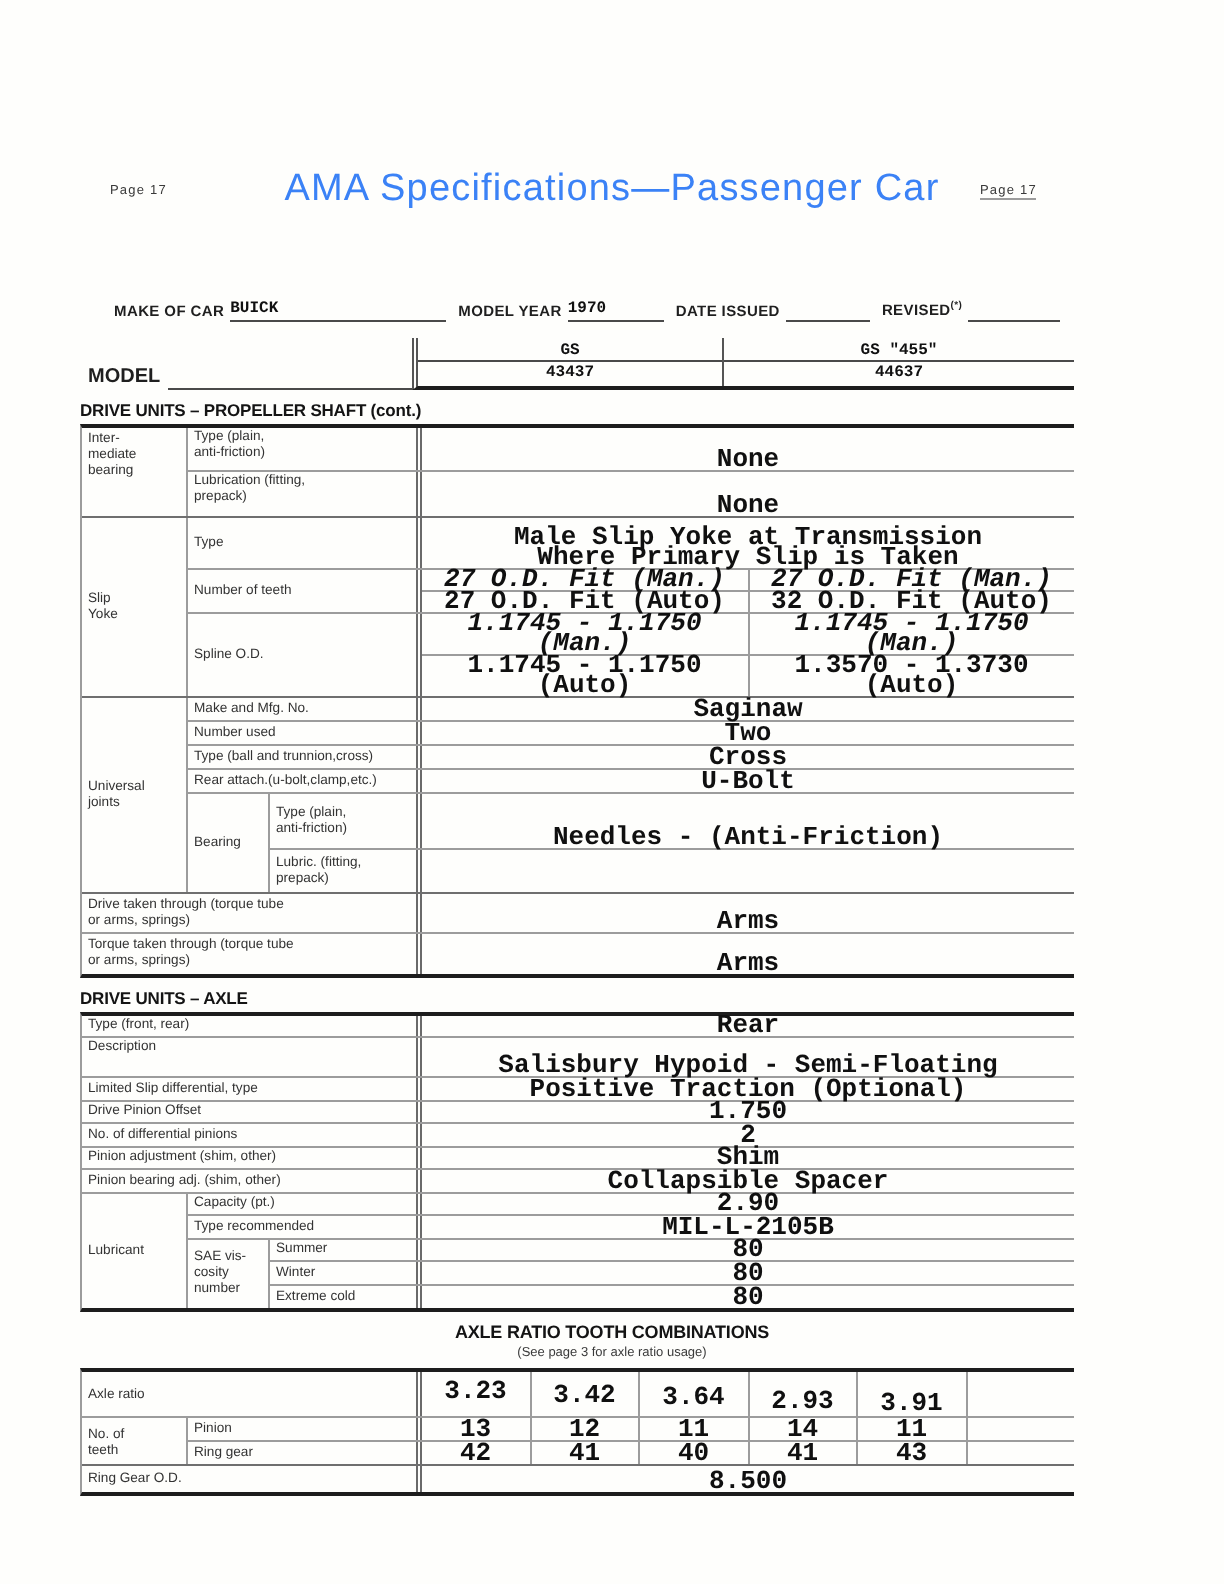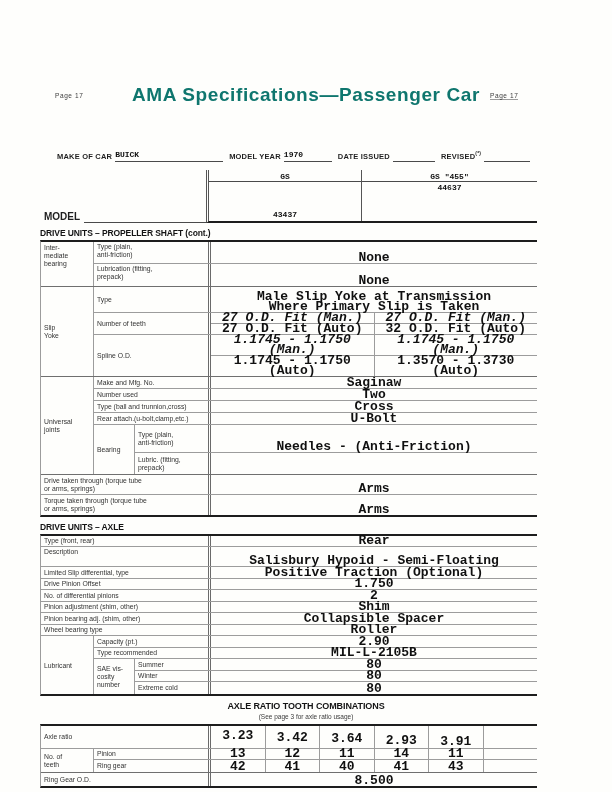--- a/index.html
+++ b/index.html
@@ -5,36 +5,36 @@
   html,body{margin:0;padding:0;background:#ddd;}
   *{box-sizing:border-box;}
   .sheet{position:relative;width:612px;height:792px;margin:0 auto;background:#fefefc;
          font-family:"Liberation Sans",sans-serif;color:#2d2d2d;overflow:hidden;}
 
   
   .pagehead{position:relative;padding-top:84px;height:110px;}
   .pageno{position:absolute;top:92px;font-size:6.5px;letter-spacing:.6px;color:#3a3a3a;}
   .pageno.l{left:55px;}
   .pageno.r{left:490px;}
-  .title{text-align:center;font-size:19px;font-weight:bold;letter-spacing:.6px;color:#0f766e;}
+  .title{text-align:center;font-size:19px;font-weight:normal;letter-spacing:.6px;color:#3b82f6;}
 
   
   .hdr1{display:flex;align-items:flex-end;margin:4px 0 0 57px;width:483px;
         font-size:7.5px;font-weight:bold;color:#1f1f1f;}
   .hdr1 .lbl{padding:0 3px 1px 0;white-space:nowrap;letter-spacing:.2px;margin-top:36px;}
   .uline{border-bottom:1px solid #4a4a4a;text-align:left;height:12px;}
   .sup{font-size:5px;vertical-align:super;font-weight:bold;}
   .typed{font-family:"Liberation Mono",monospace;font-weight:bold;font-size:8px;color:#101010;}
 
   .hdr2{display:flex;align-items:flex-end;margin:8px 0 0 44px;width:493px;}
   .mlbl{font-size:10px;font-weight:bold;padding:0 4px 1px 0;color:#1f1f1f;}
   .mfill{flex:1;height:1px;border-bottom:1px solid #4a4a4a;}
   .mcols{width:331px;display:flex;border-left:3px double #555;border-bottom:2px solid #1d1d1d;}
   .mcol{display:flex;flex-direction:column;}
-  .mcol.c1{width:153px;border-right:1px solid #555;gap:27px;}
+  .mcol.c1{width:153px;border-right:1px solid #555;}
   .mcol.c2{flex:1;}
   .mname{height:12px;border-bottom:1px solid #4a4a4a;text-align:center;line-height:13px;}
   .mnum{height:12px;text-align:center;line-height:12px;}
 
   
   .sechead{margin:5px 0 2px 40px;font-size:8.5px;font-weight:bold;letter-spacing:-.1px;color:#141414;}
 
   
   .tbl{margin-left:40px;width:497px;border-top:2px solid #1d1d1d;border-bottom:2px solid #1d1d1d;
        border-left:1px solid #9c9c9c;font-size:6.8px;line-height:8px;color:#333;}
@@ -323,28 +323,20 @@
         </div>
     </div>
     <div class="r h11">
       <div class="gFull vc">
           <div>Pinion bearing adj. (shim, other)</div>
         </div>
       <div class="val">
           <div class="tline">Collapsible Spacer</div>
         </div>
     </div>
-    <div class="r h11">
-      <div class="gFull vc">
-          <div>Wheel bearing type</div>
-        </div>
-      <div class="val">
-          <div class="tline">Roller</div>
-        </div>
-    </div>
 
     <div class="grp">
       <div class="gA vc">
           <div>Lubricant</div>
         </div>
       <div class="grows">
         <div class="r h11">
           <div class="gB vc">
               <div>Capacity (pt.)</div>
             </div>

